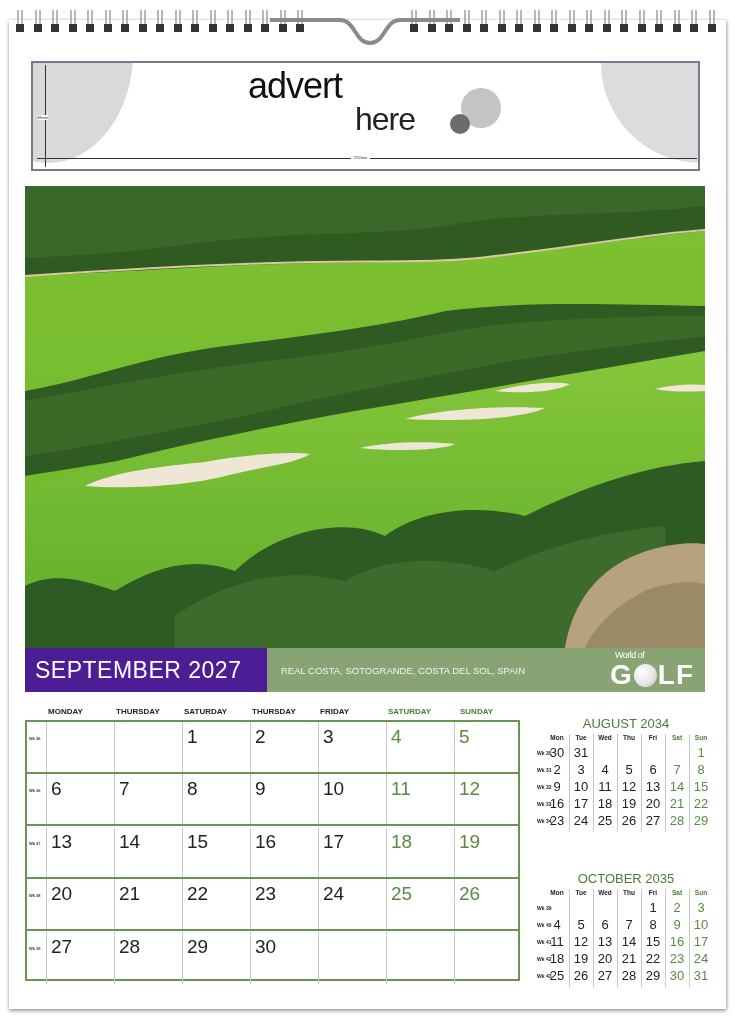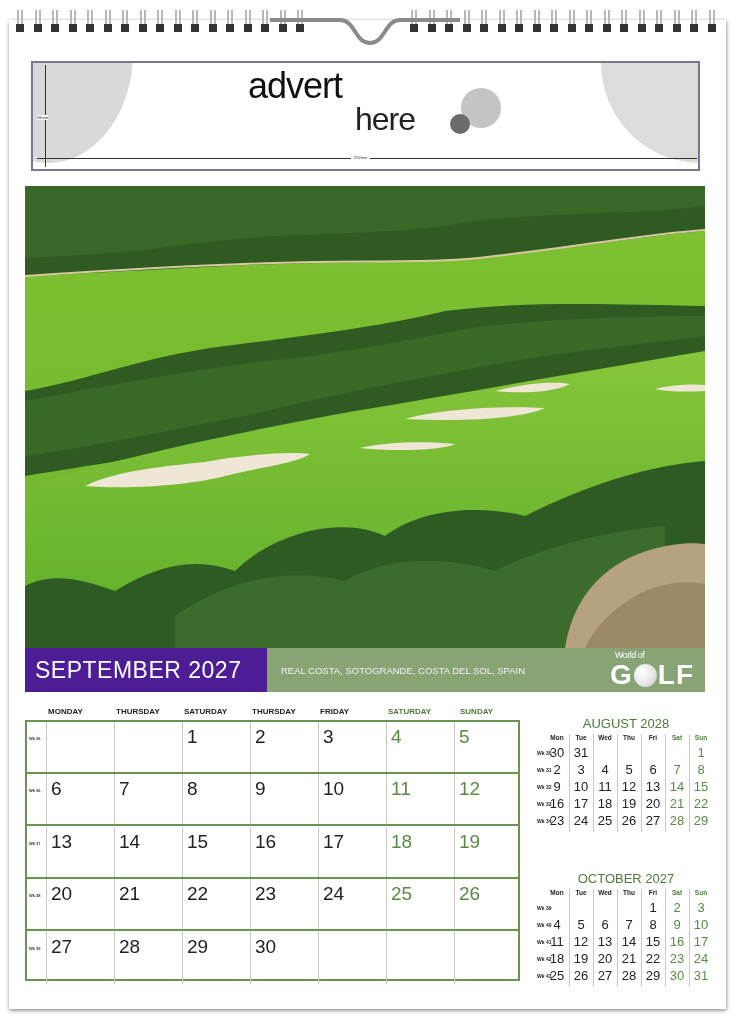--- a/index.html
+++ b/index.html
@@ -448,21 +448,21 @@
       <div class="cell" style="left: 359px; width: 68px;">
         <span class="daynum we"></span>
       </div>
       <div class="cell" style="left: 427px; width: 64px;">
         <span class="daynum we"></span>
       </div>
     </div>
   </div>
 
 <div class="mini" style="top:716px; height:120px;" id="miniPrev">
-    <div class="mini-title">AUGUST 2028</div>
+    <div class="mini-title">AUGUST 2034</div>
     <div class="mini-head" style="left: 10px;">Mon</div>
     <div class="mini-head" style="left: 34px;">Tue</div>
     <div class="mini-vline" style="left: 34px;"></div>
     <div class="mini-head" style="left: 58px;">Wed</div>
     <div class="mini-vline" style="left: 58px;"></div>
     <div class="mini-head" style="left: 82px;">Thu</div>
     <div class="mini-vline" style="left: 82px;"></div>
     <div class="mini-head" style="left: 106px;">Fri</div>
     <div class="mini-vline" style="left: 106px;"></div>
     <div class="mini-head we" style="left: 130px;">Sat</div>
@@ -504,21 +504,21 @@
     <div class="mini-wk" style="top: 102px;">Wk 34</div>
     <div class="mini-num" style="left: 10px; top: 97px;">23</div>
     <div class="mini-num" style="left: 34px; top: 97px;">24</div>
     <div class="mini-num" style="left: 58px; top: 97px;">25</div>
     <div class="mini-num" style="left: 82px; top: 97px;">26</div>
     <div class="mini-num" style="left: 106px; top: 97px;">27</div>
     <div class="mini-num we" style="left: 130px; top: 97px;">28</div>
     <div class="mini-num we" style="left: 154px; top: 97px;">29</div>
   </div>
 <div class="mini" style="top:871px; height:120px;" id="miniNext">
-    <div class="mini-title">OCTOBER 2027</div>
+    <div class="mini-title">OCTOBER 2035</div>
     <div class="mini-head" style="left: 10px;">Mon</div>
     <div class="mini-head" style="left: 34px;">Tue</div>
     <div class="mini-vline" style="left: 34px;"></div>
     <div class="mini-head" style="left: 58px;">Wed</div>
     <div class="mini-vline" style="left: 58px;"></div>
     <div class="mini-head" style="left: 82px;">Thu</div>
     <div class="mini-vline" style="left: 82px;"></div>
     <div class="mini-head" style="left: 106px;">Fri</div>
     <div class="mini-vline" style="left: 106px;"></div>
     <div class="mini-head we" style="left: 130px;">Sat</div>

